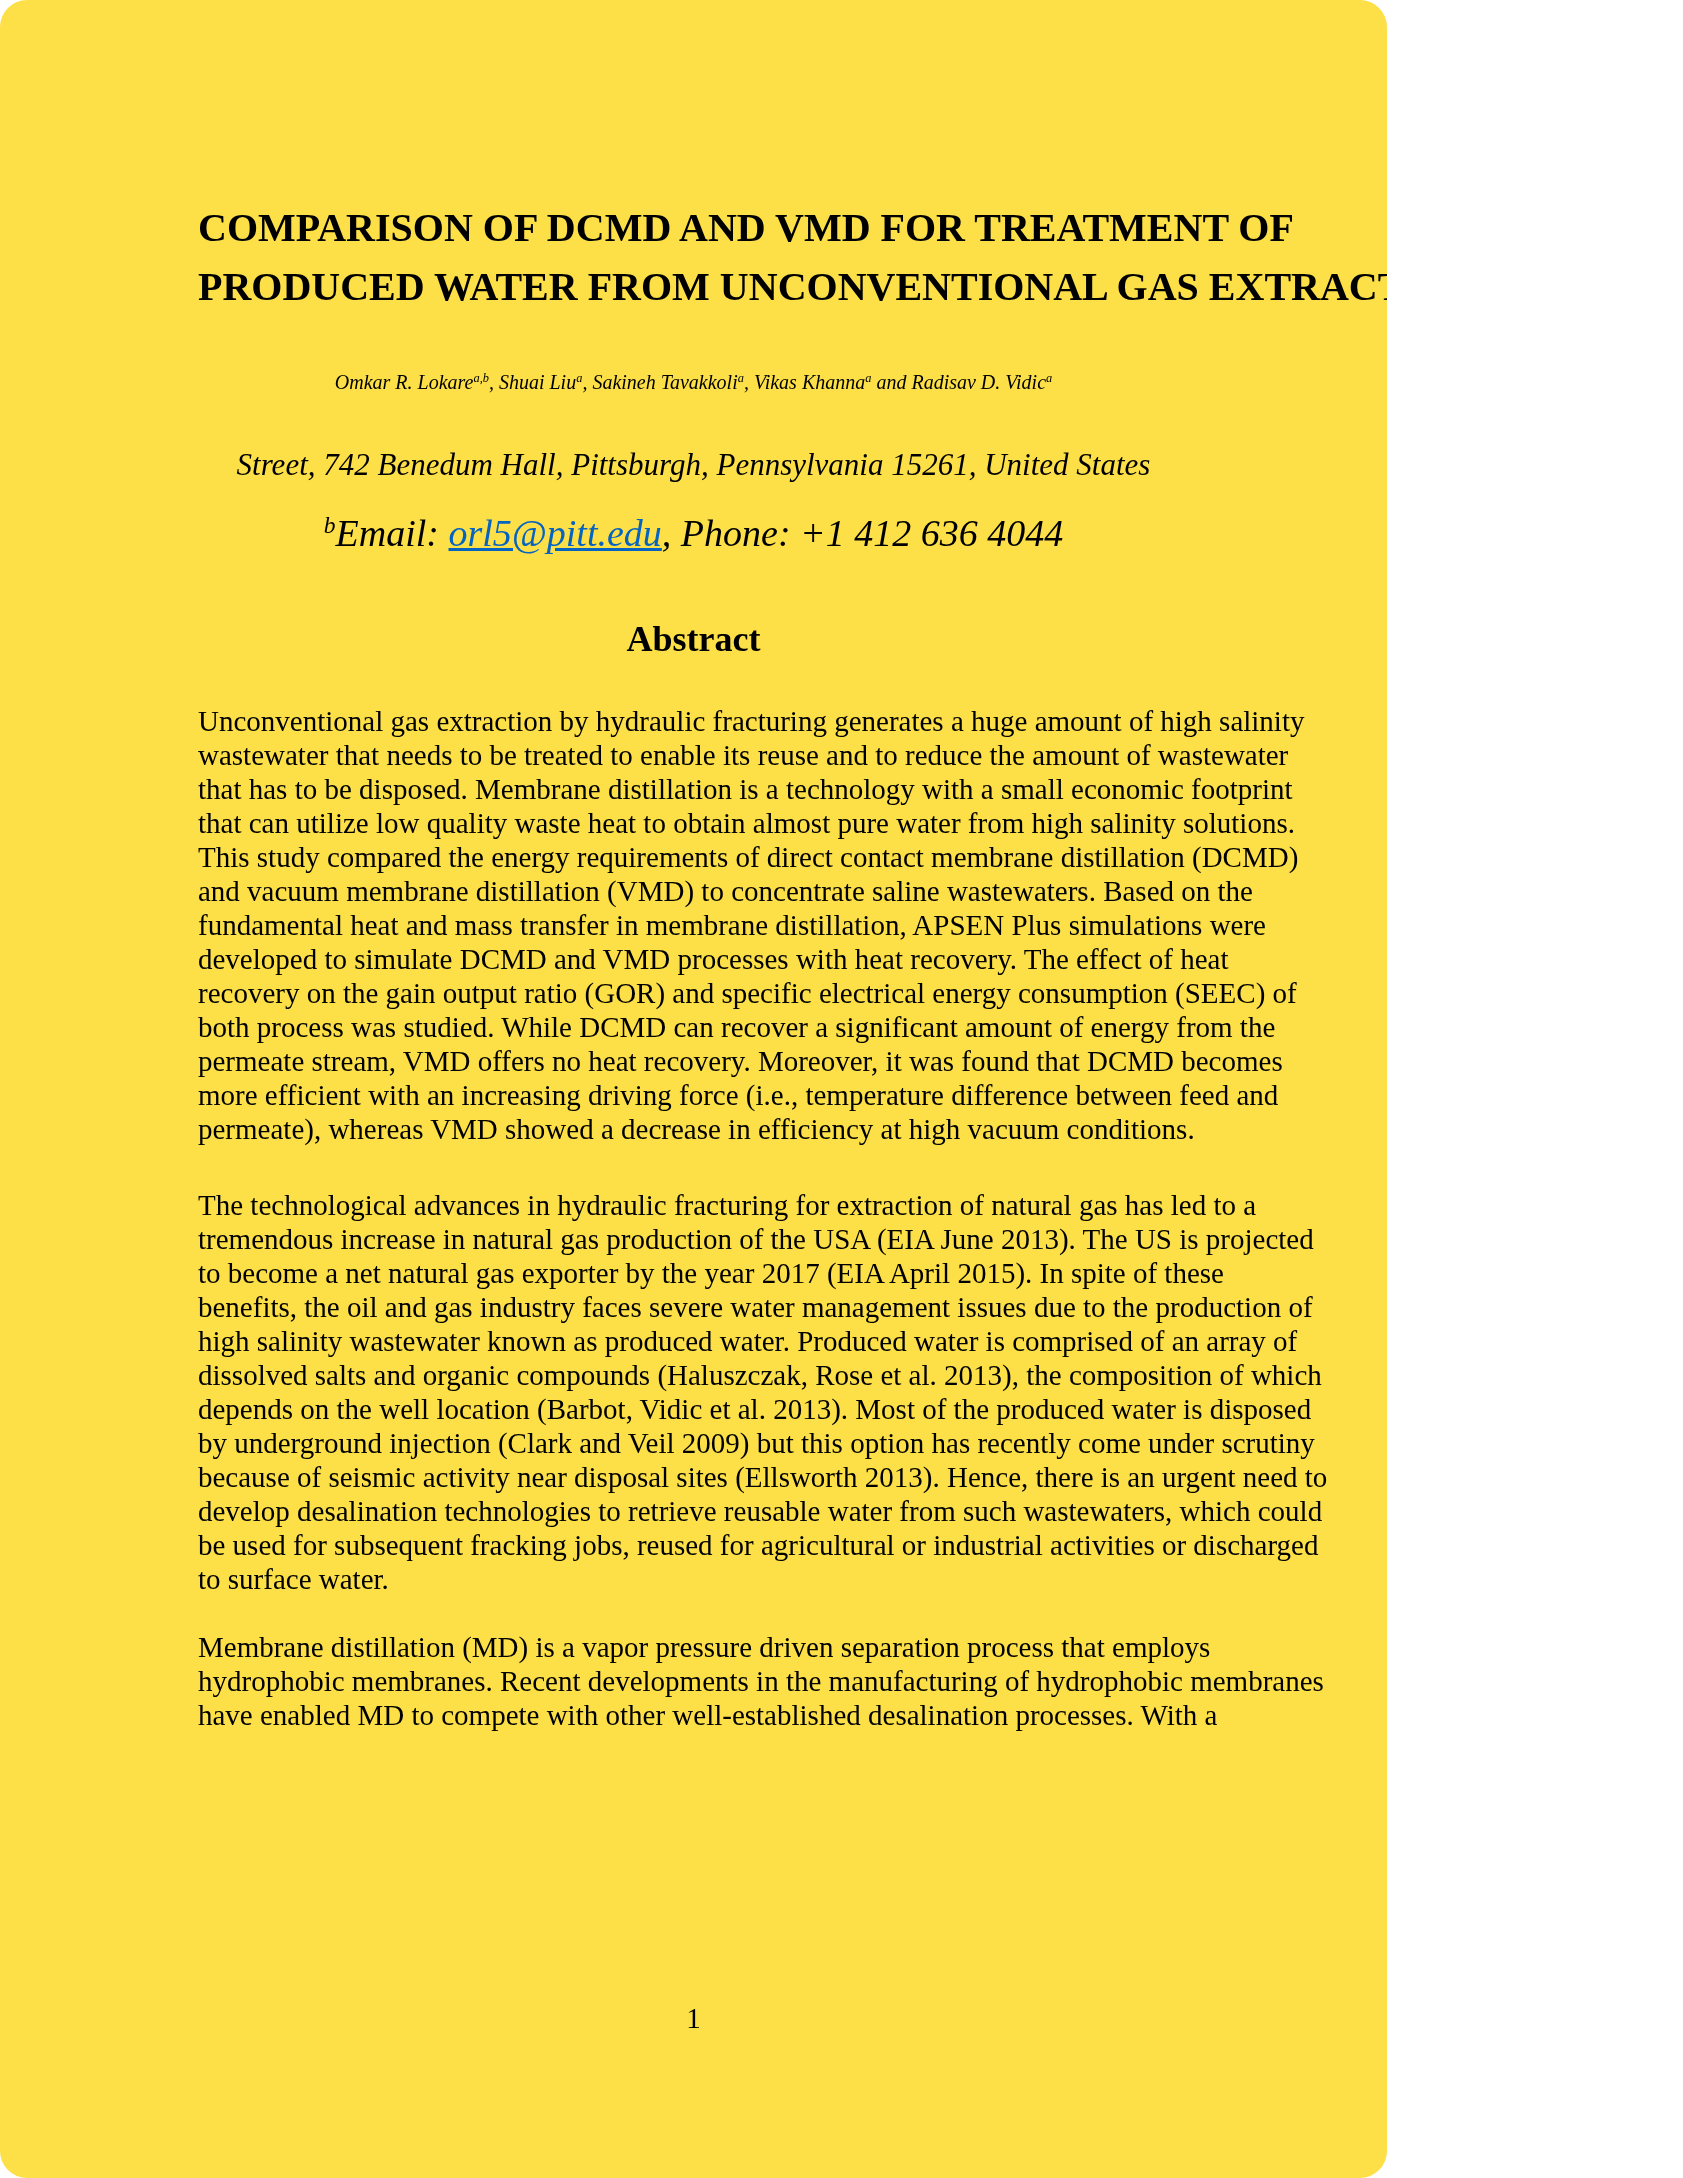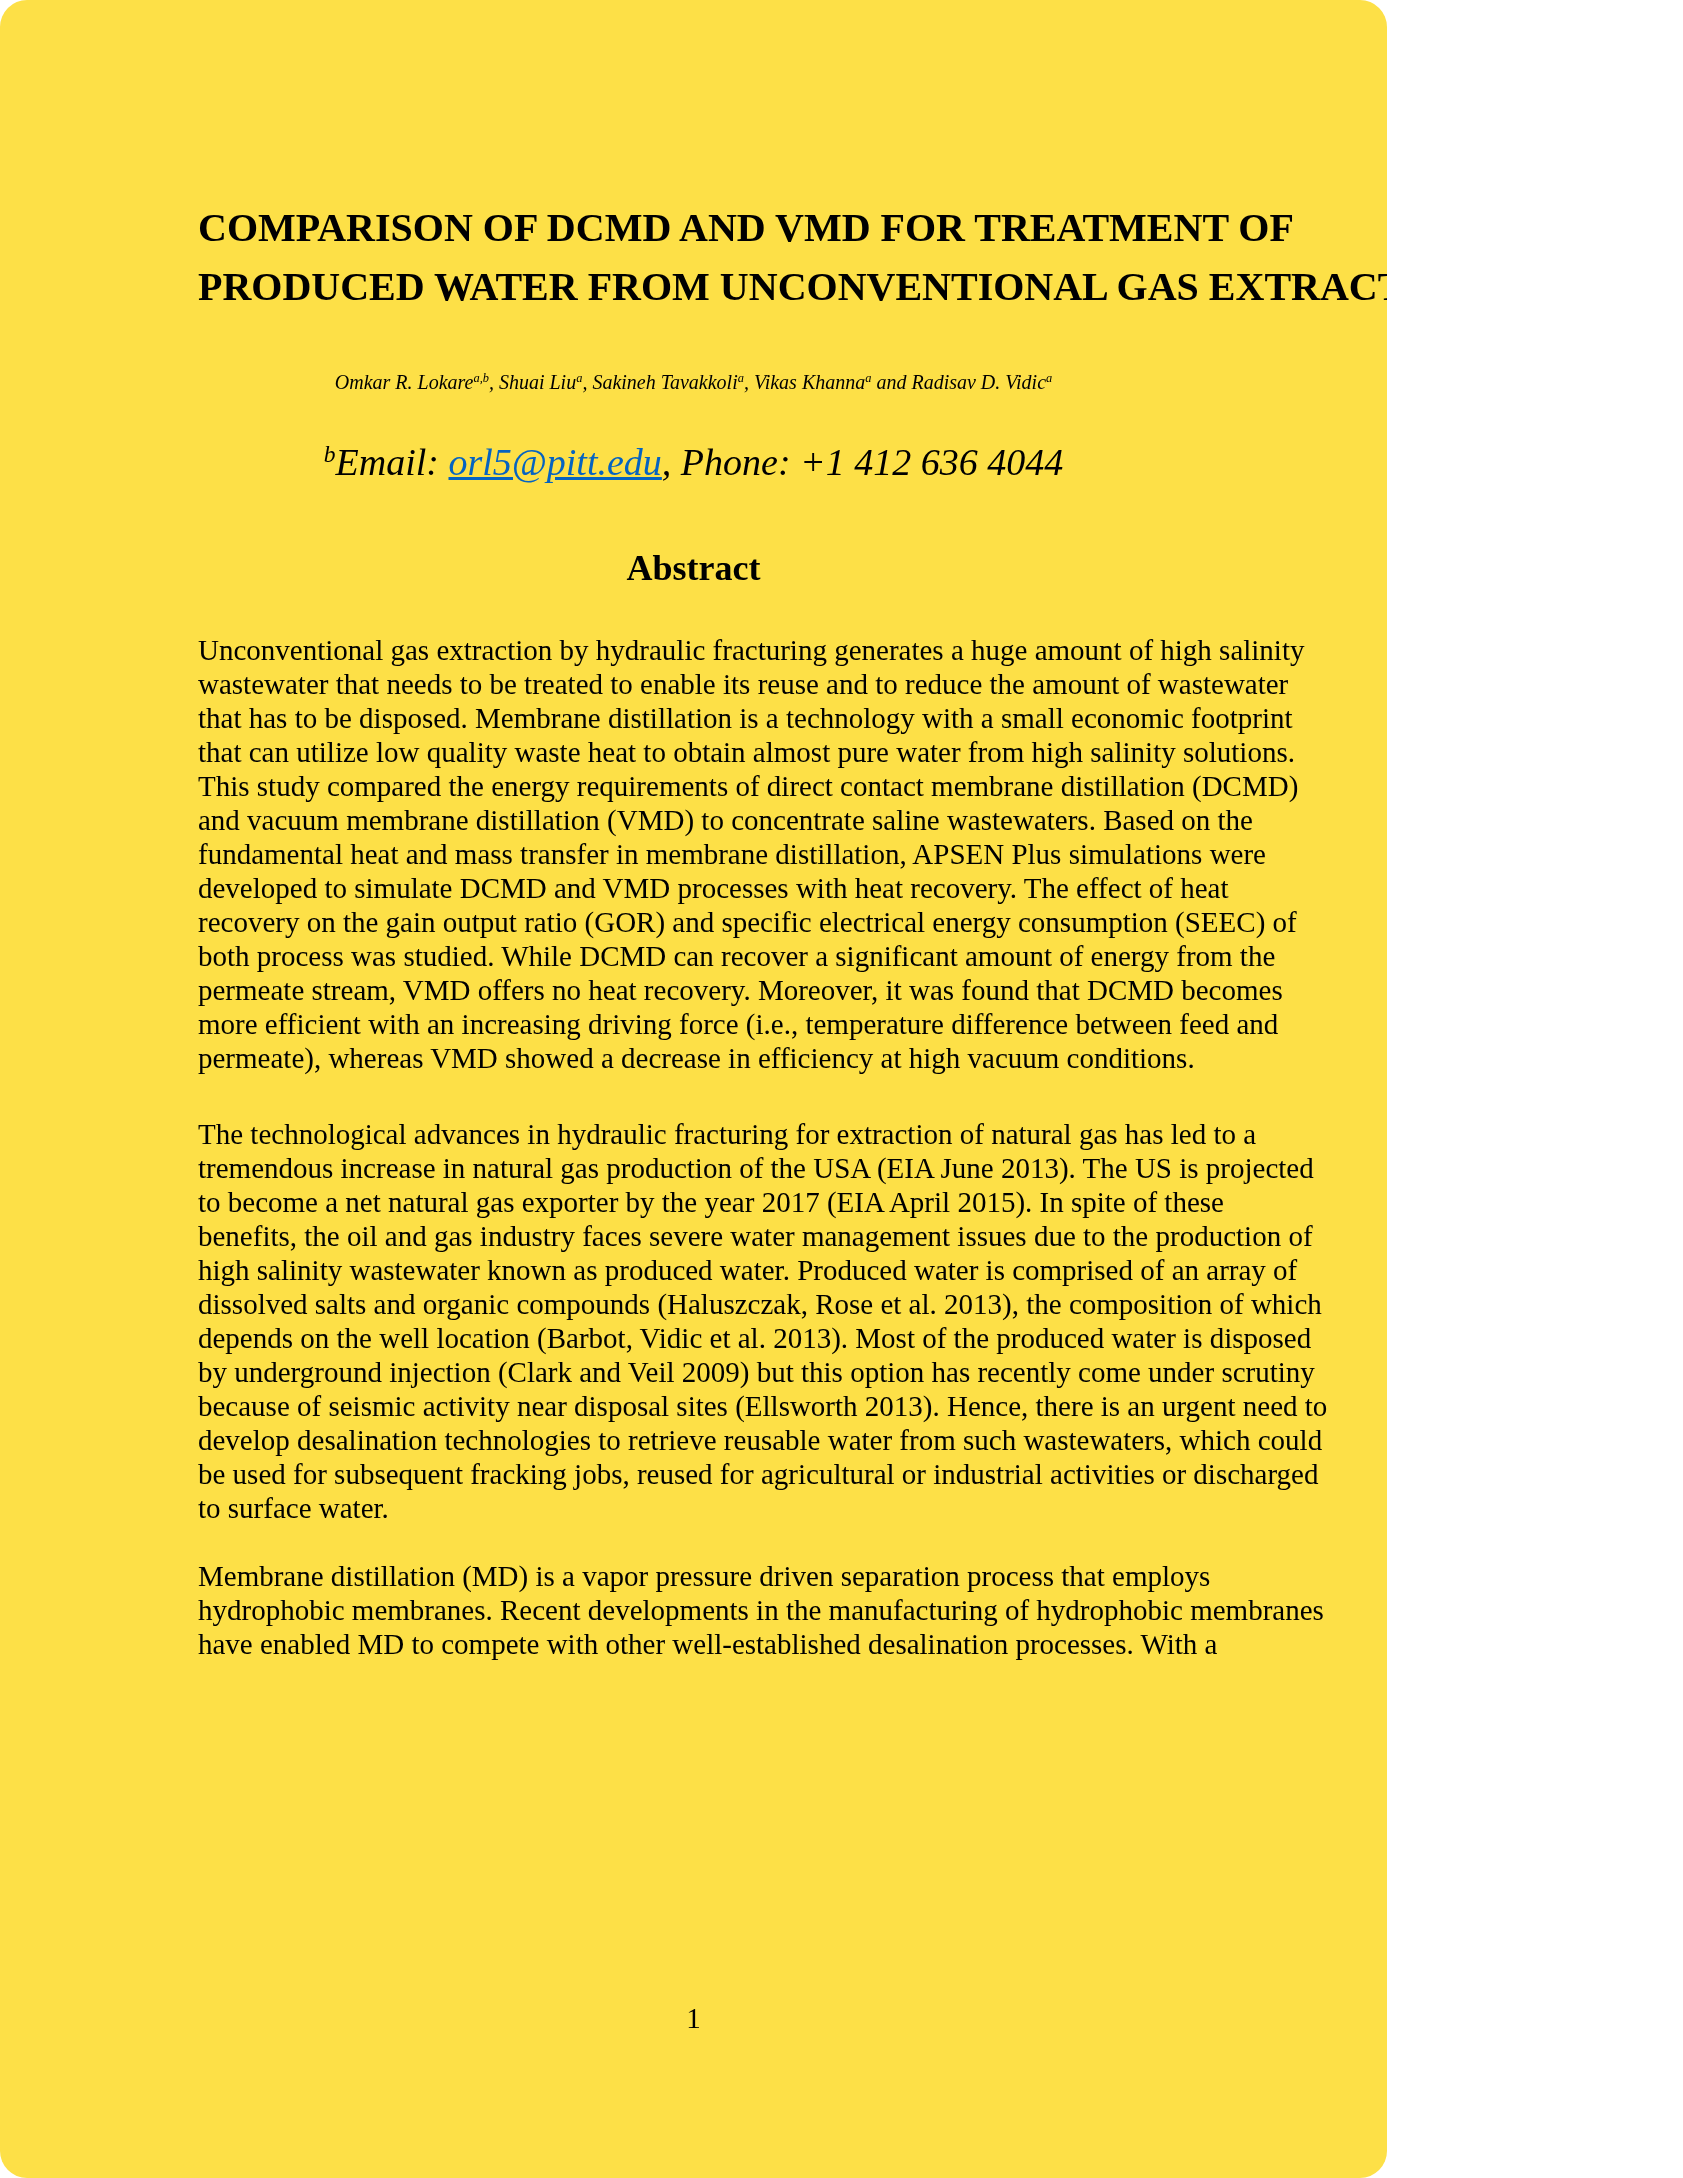--- a/index.html
+++ b/index.html
@@ -93,20 +93,21 @@
 
 <div class="page">
   <div class="content">
 
     <h1 class="title">COMPARISON OF DCMD AND VMD FOR TREATMENT OF
 PRODUCED WATER FROM UNCONVENTIONAL GAS EXTRACTION</h1>
 
     <p class="authors"><span>Omkar R. Lokare</span><span class="sup">a,b</span><span>, </span><span>Shuai Liu</span><span class="sup">a</span><span>, </span><span>Sakineh Tavakkoli</span><span class="sup">a</span><span>, </span><span>Vikas Khanna</span><span class="sup">a</span><span> and </span><span>Radisav D. Vidic</span><span class="sup">a</span></p>
 
     <div class="affiliation">
+      <div><span>Street, 742 Benedum Hall, Pittsburgh, Pennsylvania 15261, United States</span></div>
     </div>
 
     <p class="contact"><span class="sup">b</span><span>Email: </span><a class="email-link">orl5@pitt.edu</a><span>, Phone: +1 412 636 4044</span></p>
 
     <h2 class="section-heading">Abstract</h2>
 
     <p class="body-par">Unconventional gas extraction by hydraulic fracturing generates a huge amount of high salinity
 wastewater that needs to be treated to enable its reuse and to reduce the amount of wastewater
 that has to be disposed. Membrane distillation is a technology with a small economic footprint
 that can utilize low quality waste heat to obtain almost pure water from high salinity solutions.

